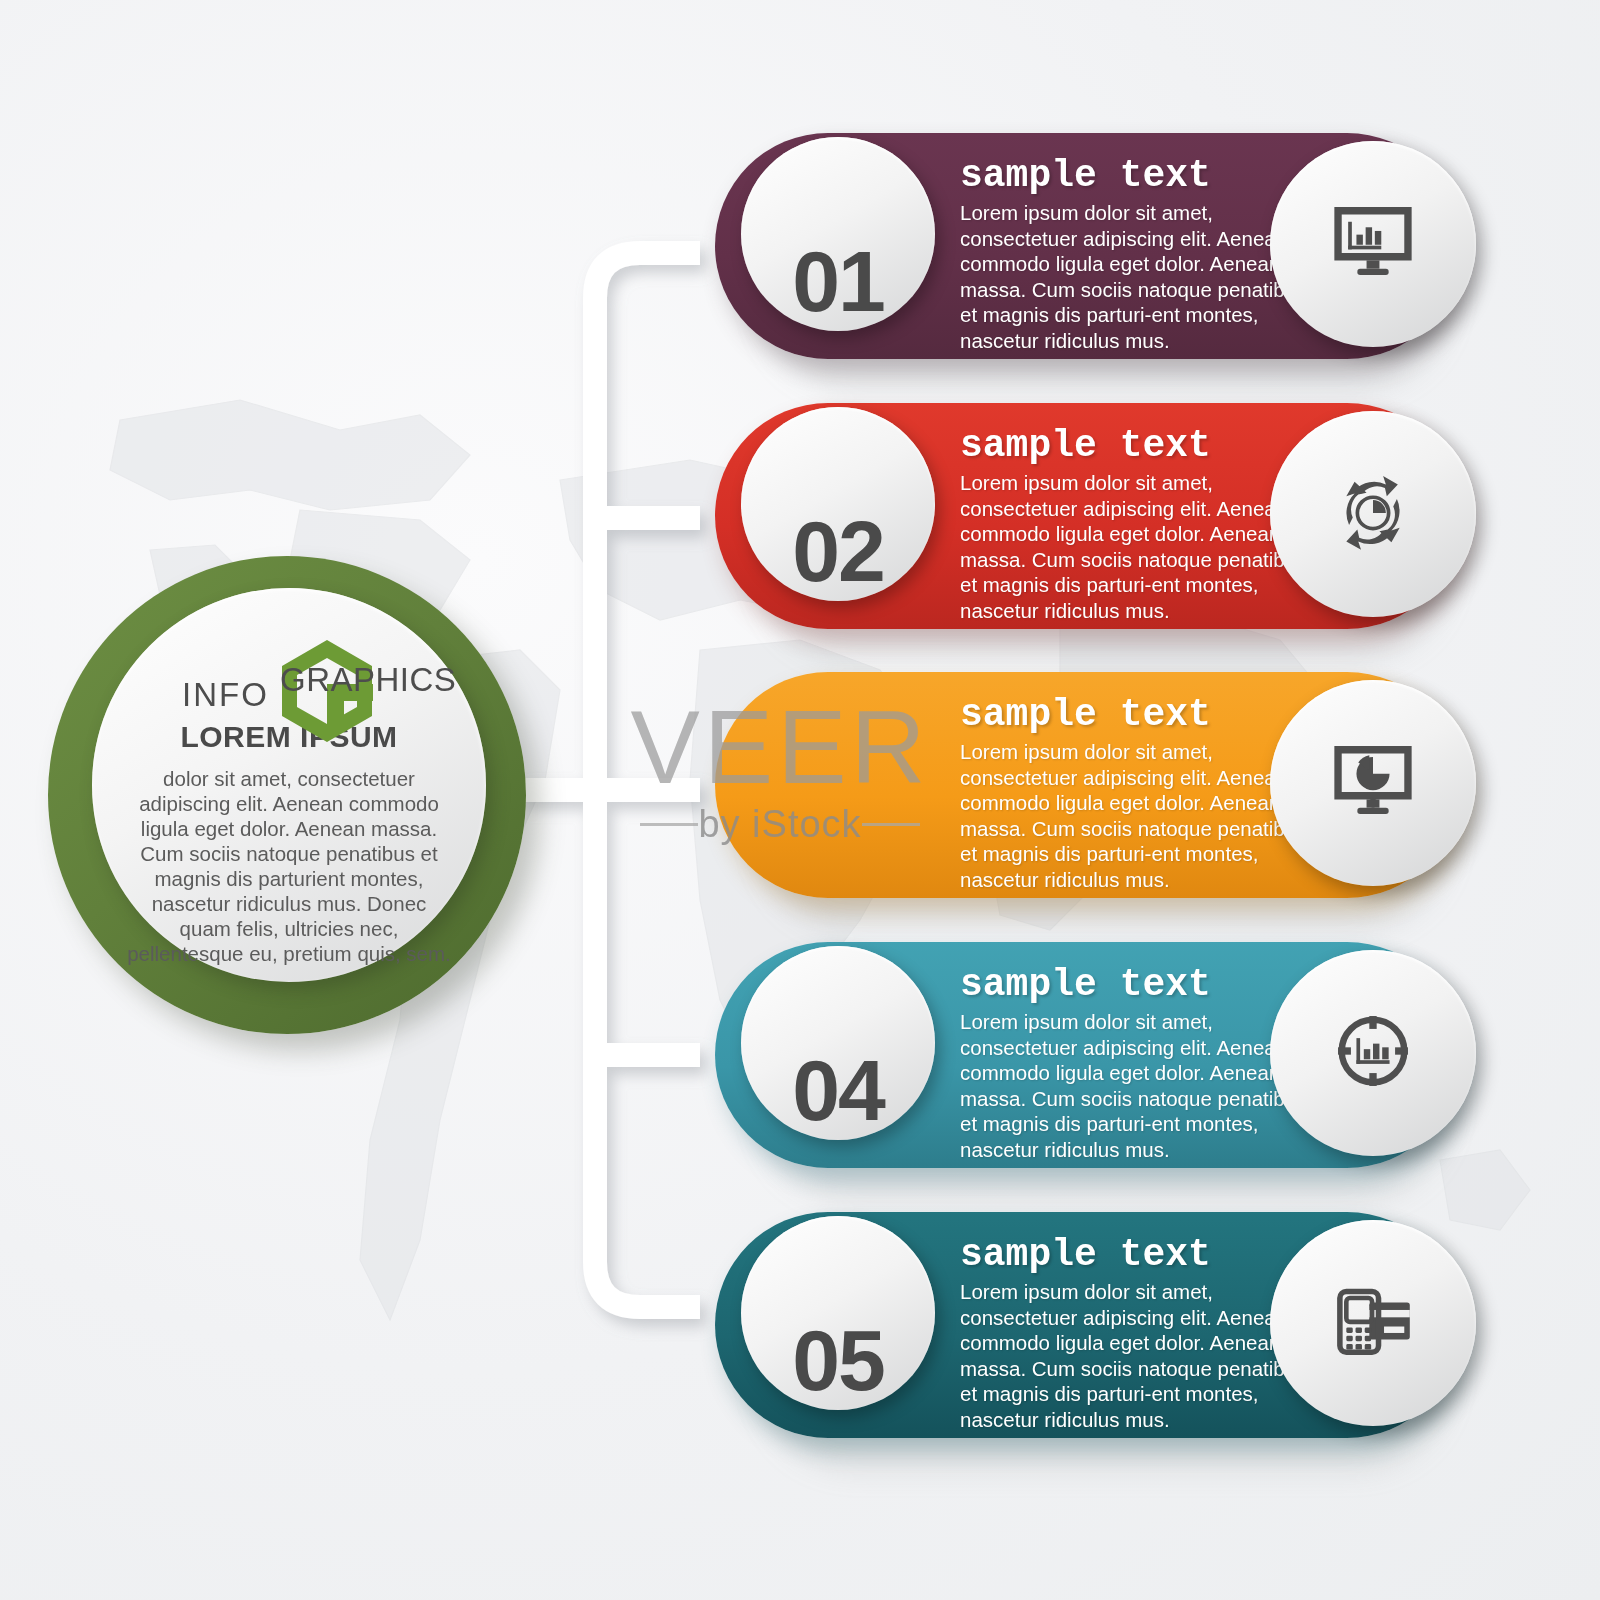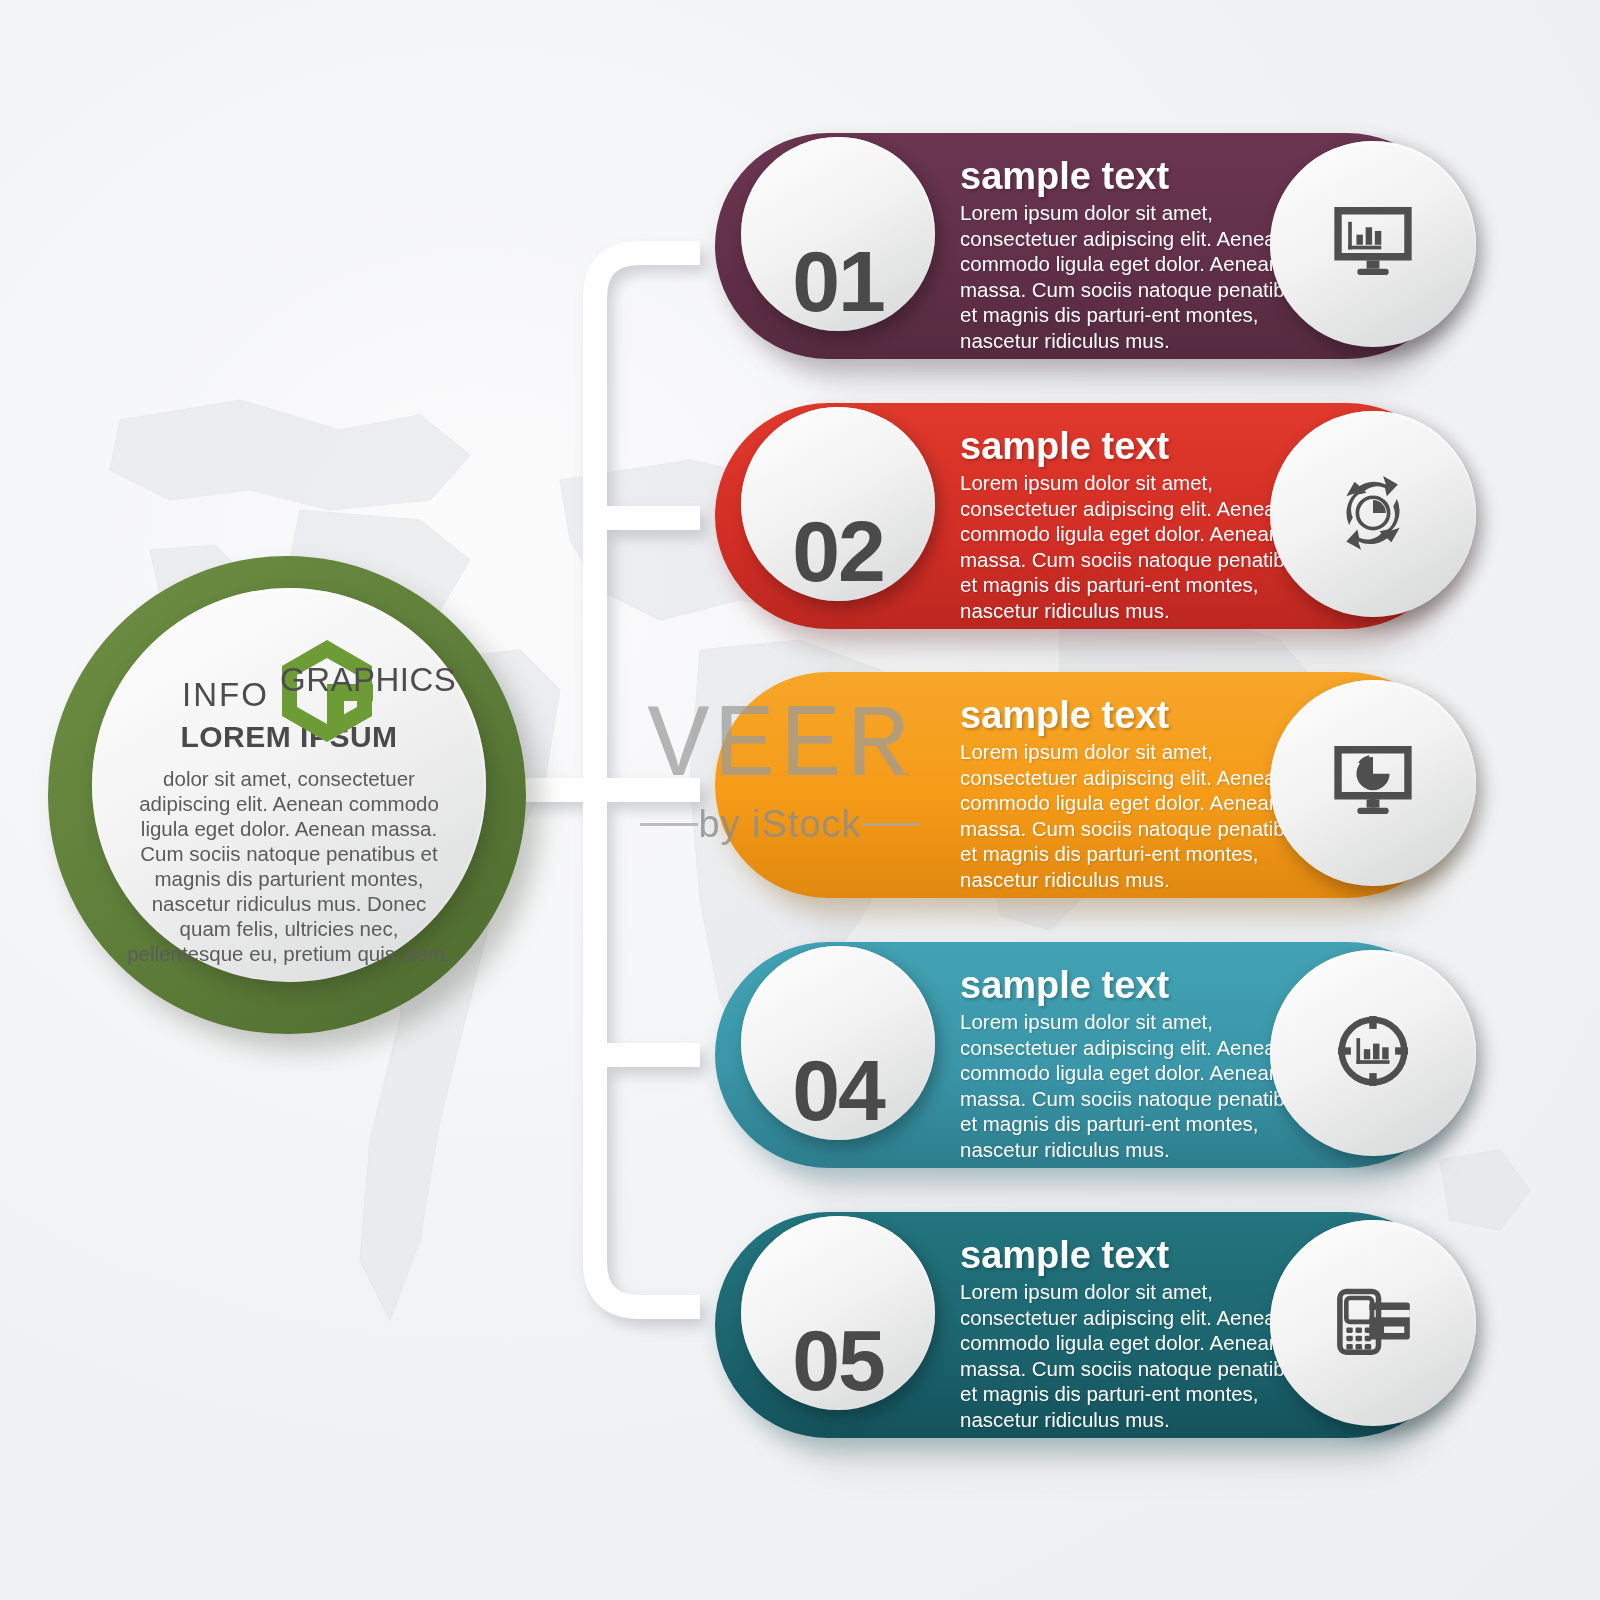--- a/index.html
+++ b/index.html
@@ -14,21 +14,21 @@
     overflow:hidden;}
 
   
   .worldmap{position:absolute;left:0;top:360px;width:1600px;height:1060px;
     opacity:.55;pointer-events:none;}
   .worldmap svg{width:100%;height:100%;display:block;}
 
   
   .watermark{position:absolute;left:615px;top:695px;width:330px;height:160px;
     pointer-events:none;z-index:6;}
-  .wm-veer{font-family:Liberation Mono, monospace;font-size:104px;
+  .wm-veer{font-family:Liberation Sans, sans-serif;font-size:104px;
     letter-spacing:4px;color:#9b9b9b;opacity:.72;line-height:1;
     text-align:center;}
   .wm-sub{display:flex;align-items:center;justify-content:center;
     margin-top:4px;}
   .wm-sub .bar{height:3px;width:58px;background:#a8a8a8;opacity:.75;}
   .wm-istock{font-family:"Liberation Sans", sans-serif;font-size:38px;
     color:#8c8c8c;opacity:.8;letter-spacing:1px;}
 
   
   .connector{position:absolute;left:0;top:0;width:1600px;height:1600px;z-index:3;
@@ -62,21 +62,21 @@
   .numcircle{position:absolute;left:26px;top:4px;width:194px;height:194px;
     border-radius:50%;
     background:linear-gradient(150deg,#ffffff 0%,#f3f3f3 45%,#d6d7d8 100%);
     box-shadow:5px 7px 16px rgba(0,0,0,.28), inset 0 2px 3px rgba(255,255,255,.85);
     display:flex;align-items:flex-end;justify-content:center;}
   .numtext{font-size:86px;font-weight:bold;color:#4a4a4a;letter-spacing:-2px;
     font-family:"Liberation Sans", sans-serif;}
 
   .rowtext{position:absolute;left:245px;top:22px;width:360px;color:#ffffff;}
   .rowtitle{font-size:38px;font-weight:bold;line-height:42px;
-    text-shadow:2px 2px 3px rgba(0,0,0,.22);}
+    text-shadow:2px 2px 3px rgba(0,0,0,.22);font-family:Liberation Mono, monospace;}
   .rowbody{margin-top:3px;font-size:20.5px;line-height:25.5px;font-weight:400;
     text-shadow:1px 1px 2px rgba(0,0,0,.16);}
 
   .iconcircle{position:absolute;right:-16px;top:8px;width:206px;height:206px;
     border-radius:50%;
     background:linear-gradient(150deg,#ffffff 0%,#f2f2f2 45%,#d4d5d6 100%);
     box-shadow:6px 8px 18px rgba(0,0,0,.30), inset 0 2px 3px rgba(255,255,255,.85);
     display:flex;align-items:center;justify-content:center;}
   .iconcircle svg{width:92px;height:92px;fill:#4f4f4f;}
 

